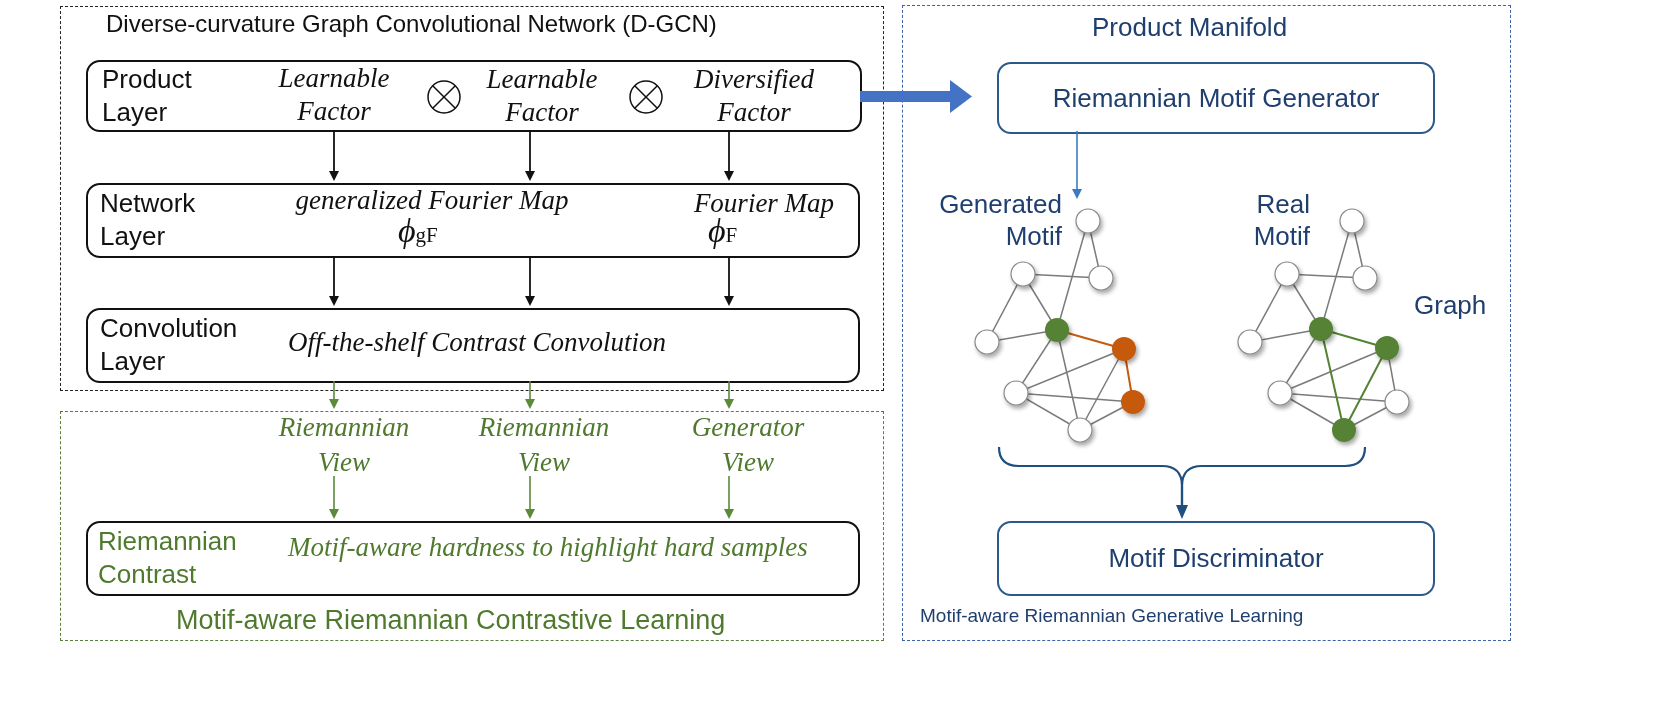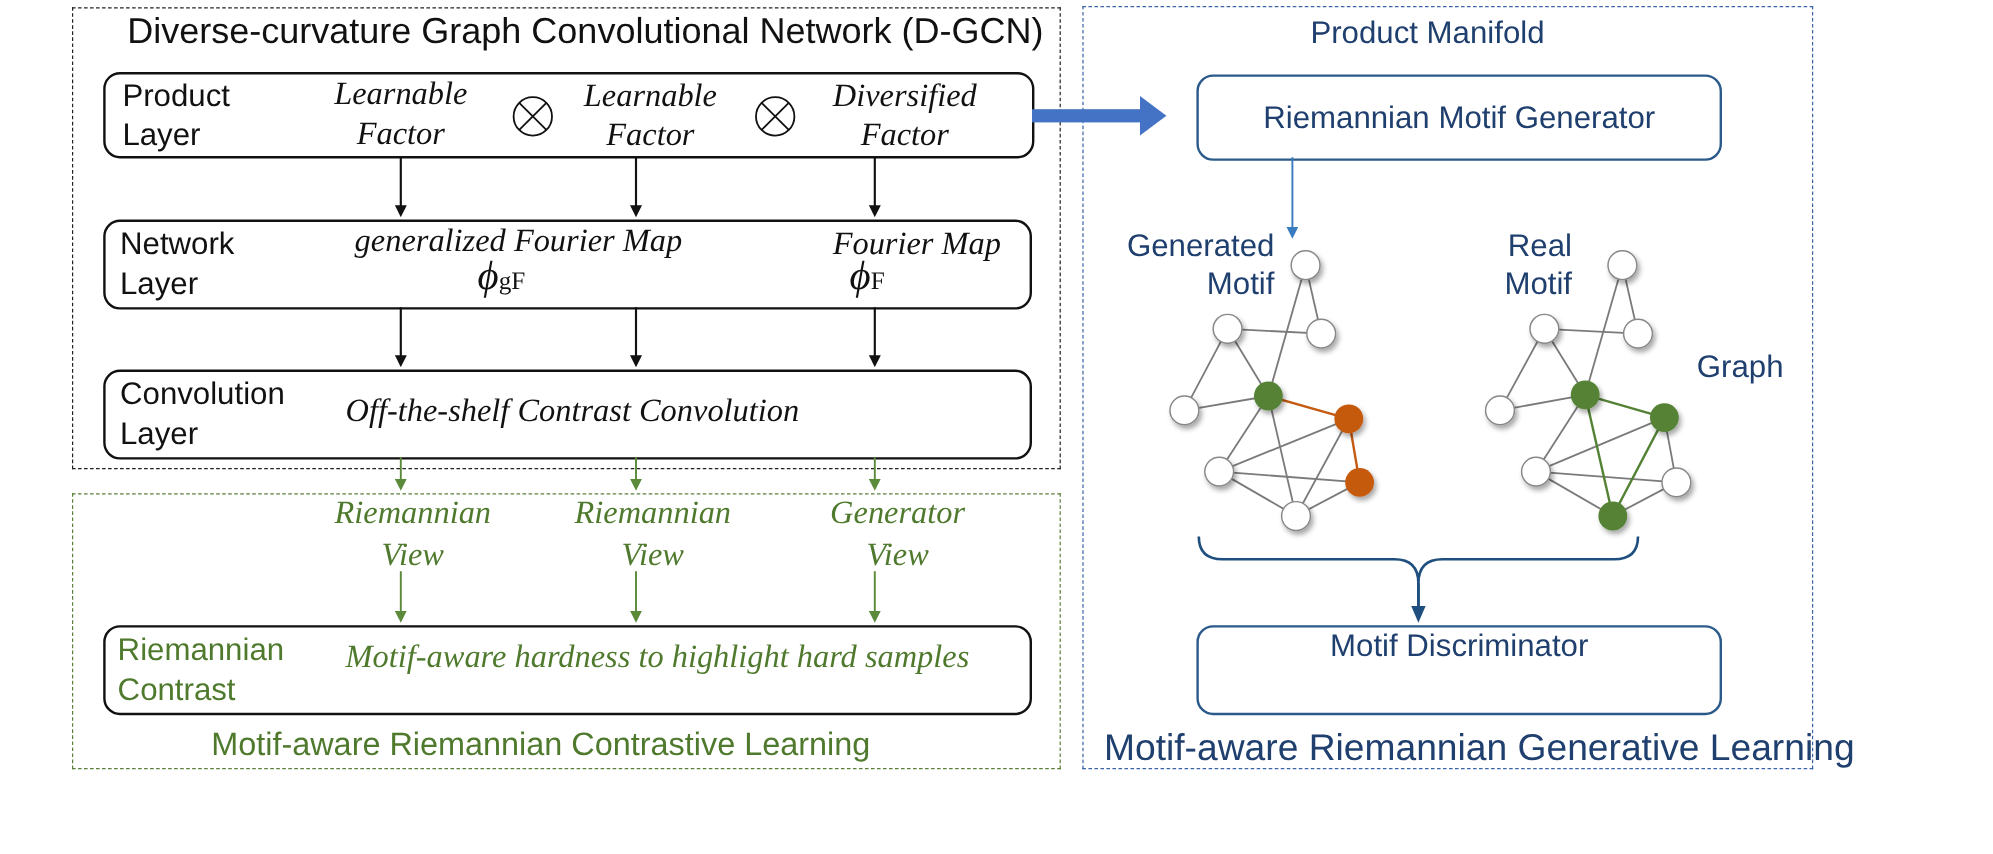--- a/index.html
+++ b/index.html
@@ -5,21 +5,21 @@
   html, body { margin: 0; padding: 0; background: #ffffff; }
   body { width: 1661px; height: 712px; position: relative; overflow: hidden; font-family: "Liberation Sans", sans-serif; }
   .abs { position: absolute; }
   .dash-black { border: 1.5px dashed #222; }
   .dash-green { border: 1.5px dashed #5a7f3a; }
   .dash-blue { border: 1.5px dashed #3a63a8; }
   .sans { font-family: "Liberation Sans", sans-serif; }
   .serif-i { font-family: "Liberation Serif", serif; font-style: italic; }
   .box { border: 2px solid #111; border-radius: 14px; background: #fff; }
   .bluebox { border: 2px solid #2b5a8a; border-radius: 14px; background: #fff; margin-left: 26px; }
-  .t-title { font-size: 30px; color: #111; white-space: nowrap; }
+  .t-title { font-size: 24px; color: #111; white-space: nowrap; }
   .t-layer { font-size: 26px; color: #111; line-height: 33px; }
   .t-it { font-size: 27px; color: #111; line-height: 33px; text-align: center; white-space: nowrap; }
   .green { color: #4f7a2e; }
   .navy { color: #1f3f6e; }
 </style>
 </head>
 <body>
 
 <div class="abs dash-black" style="left:60px; top:6px; width:822px; height:383px;"></div>
 <div class="abs sans t-title" style="left:106px; top:10px;">Diverse-curvature Graph Convolutional Network (D-GCN)</div>
@@ -95,24 +95,24 @@
 <div class="abs sans navy" style="left:928px; top:188px; font-size:26px; line-height:32px; text-align:right; width:134px;">
   <div>Generated</div>
   <div>Motif</div>
 </div>
 <div class="abs sans navy" style="left:1240px; top:188px; font-size:26px; line-height:32px; text-align:right; width:70px;">
   <div>Real</div>
   <div>Motif</div>
 </div>
 <div class="abs sans navy" style="left:1414px; top:290px; font-size:26px;">Graph</div>
 
-<div class="abs bluebox" style="left:971px; top:521px; width:434px; height:71px; display:flex; align-items:flex-start; justify-content:center;">
+<div class="abs bluebox" style="left:971px; top:521px; width:434px; height:71px; display:flex; align-items:center; justify-content:center;">
   <span class="sans navy" style="font-size:26px; white-space:nowrap;">Motif Discriminator</span>
 </div>
-<div class="abs sans navy" style="left:920px; top:605px; font-size:31px; white-space:nowrap;">Motif-aware Riemannian Generative Learning</div>
+<div class="abs sans navy" style="left:920px; top:605px; font-size:19px; white-space:nowrap;">Motif-aware Riemannian Generative Learning</div>
 
 <svg class="abs" style="left:0; top:0;" width="1661" height="712" viewBox="0 0 1661 712">
   <defs>
     <marker id="ahBlack" markerWidth="10" markerHeight="10" refX="5" refY="5" orient="auto" markerUnits="userSpaceOnUse">
       <path d="M0,0 L10,5 L0,10 z" fill="#111"></path>
     </marker>
     <marker id="ahGreen" markerWidth="10" markerHeight="10" refX="5" refY="5" orient="auto" markerUnits="userSpaceOnUse">
       <path d="M0,0 L10,5 L0,10 z" fill="#5a8a3a"></path>
     </marker>
     <marker id="ahBlue" markerWidth="10" markerHeight="10" refX="5" refY="5" orient="auto" markerUnits="userSpaceOnUse">

